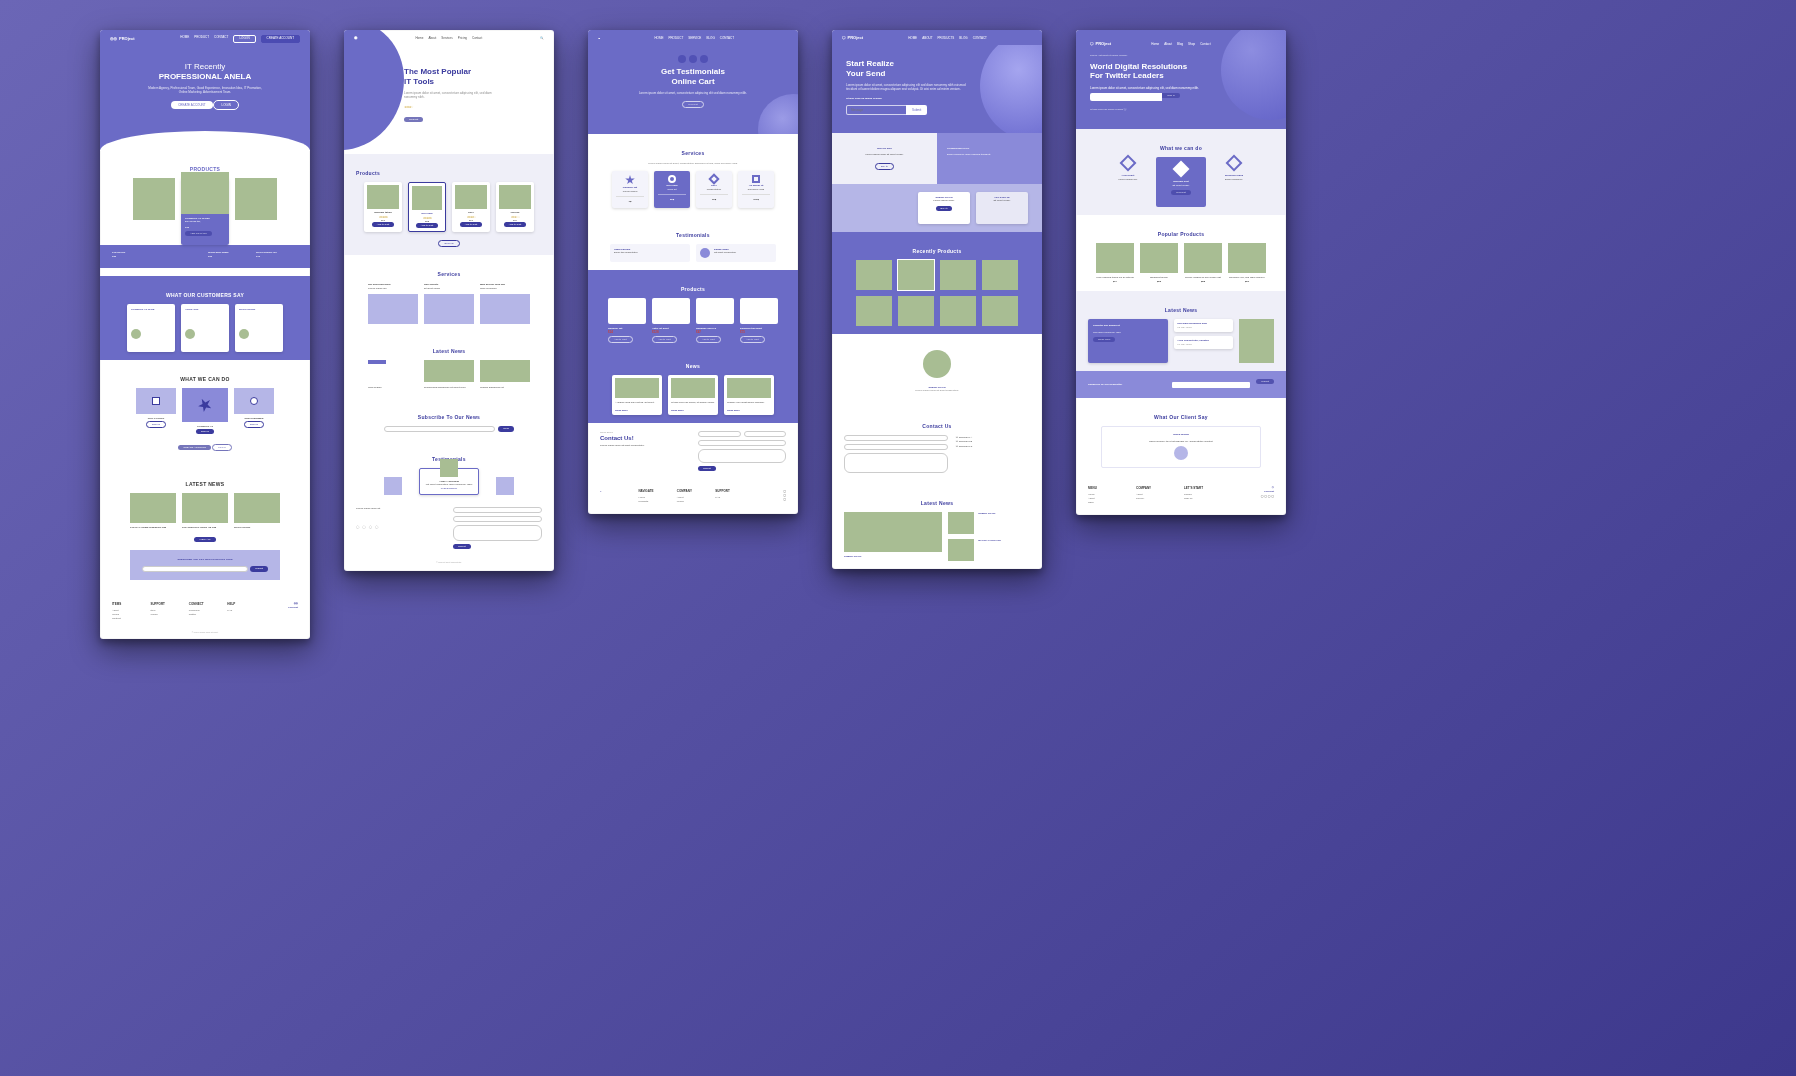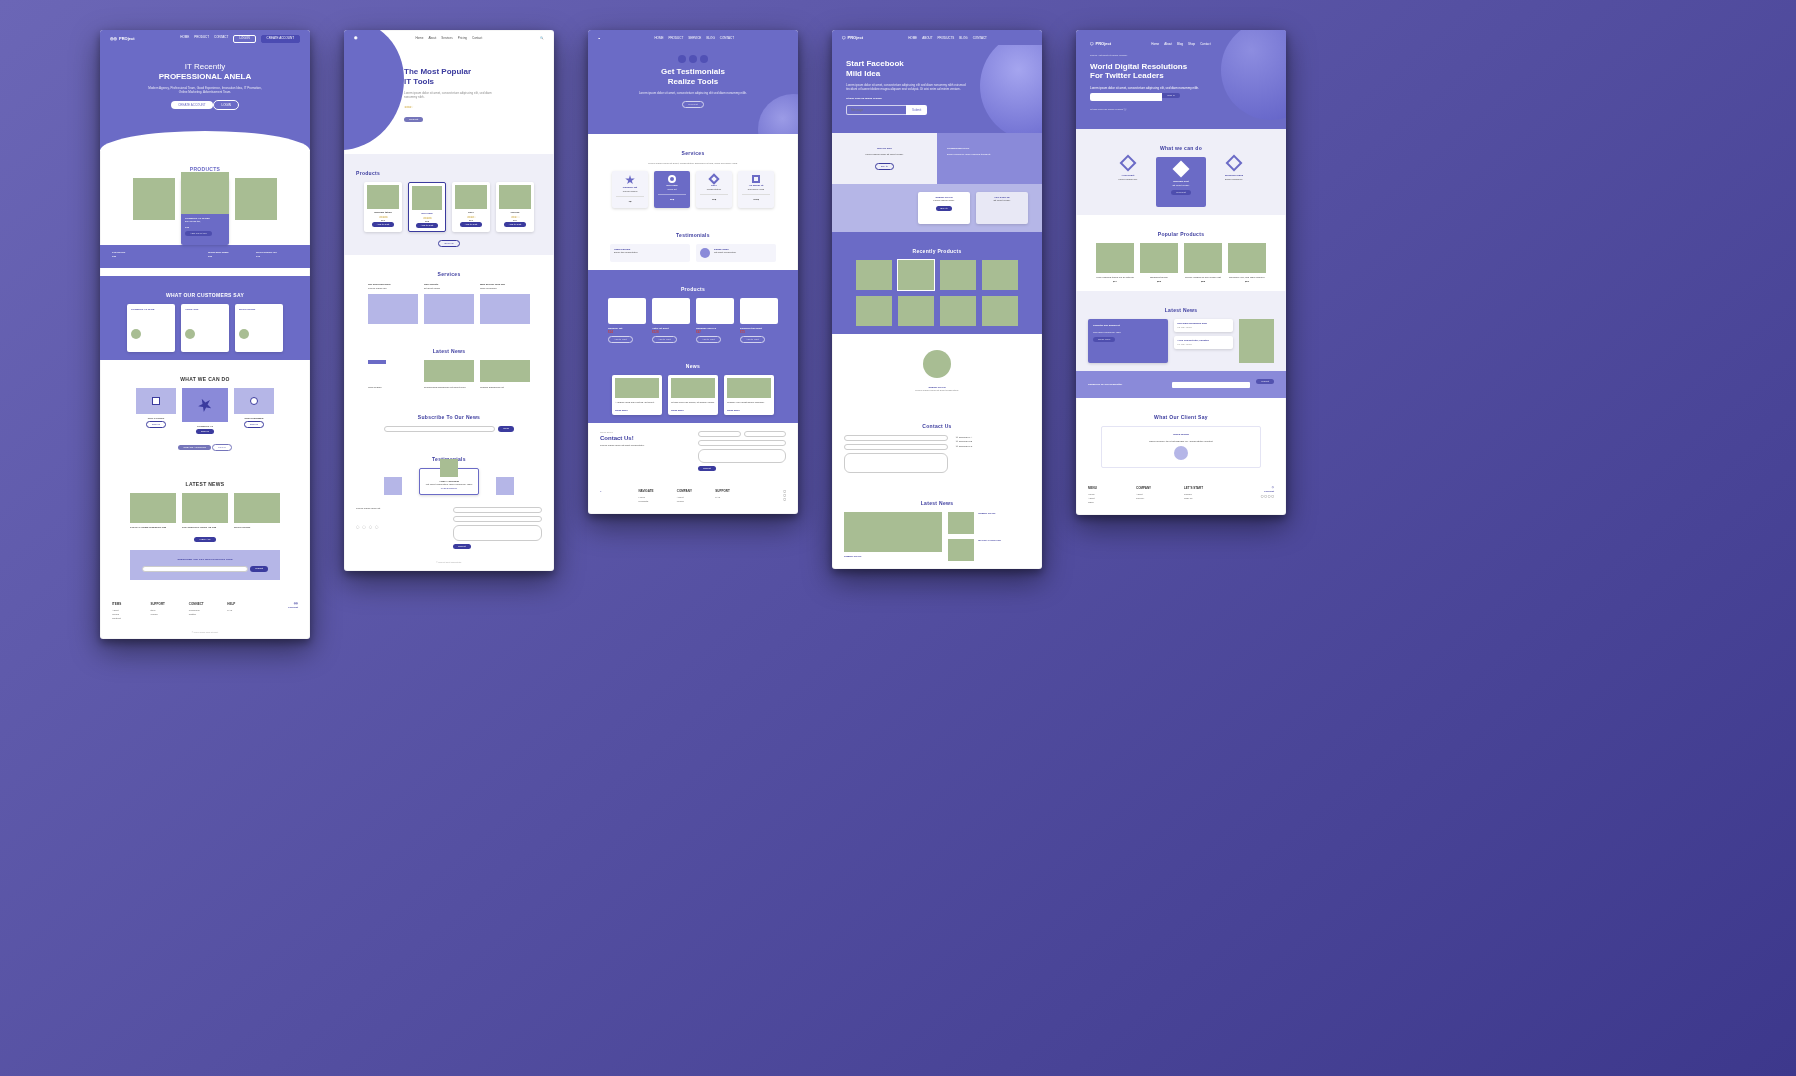--- a/index.html
+++ b/index.html
@@ -369,21 +369,21 @@
             <li>CONTACT</li>
           </ul>
         <span></span>
       </div>
       <div class="hero">
         <div style="display:flex;gap:3px;justify-content:center;margin-bottom:4px">
             <span class="icon-circle" style="background:#5151b5"></span>
             <span class="icon-circle" style="background:#5151b5"></span>
             <span class="icon-circle" style="background:#5151b5"></span>
           </div>
-        <h1><span>Get Testimonials</span><br><span>Realize Tools</span></h1>
+        <h1><span>Get Testimonials</span><br><span>Online Cart</span></h1>
         <p>Lorem ipsum dolor sit amet, consectetuer adipiscing elit sed diam nonummy nibh.</p>
         <span class="pill tiny outline">Request</span>
       </div>
       <div style="position:absolute;right:-30px;bottom:-30px;width:70px;height:70px;border-radius:50%;background:radial-gradient(circle at 35% 35%,#9b9be6,#5757c1)"></div>
     </div>
 
     <div class="section">
       <div class="sec-title" style="color:var(--blue)">Services</div>
       <p class="tiny">Lorem ipsum dolor sit amet, consectetuer adipicing elit sed, diam nonummy nibh.</p>
       <div class="row">
@@ -491,21 +491,21 @@
             <li>HOME</li>
             <li>ABOUT</li>
             <li>PRODUCTS</li>
             <li>BLOG</li>
             <li>CONTACT</li>
           </ul>
         <span></span>
       </div>
       <div class="hero left-hero">
         <div style="position:absolute;right:-48px;top:-14px;width:110px;height:110px;border-radius:50%;background:radial-gradient(circle at 35% 35%,#a5a5ef,#5a5ac6)"></div>
-        <h1><span>Start Facebook</span><br><span>Mild Idea</span></h1>
+        <h1><span>Start Realize</span><br><span>Your Send</span></h1>
         <p>Lorem ipsum dolor sit amet, consectetuer adipiscing elit sed diam nonummy nibh euismod tincidunt ut laoreet dolore magna aliquam erat volutpat. Ut wisi enim ad minim veniam.</p>
         <div class="mini-text" style="font-weight:bold;margin:4px 0">Ut wisi enim ad minim veniam.</div>
         <div class="msg-row" style="width:90px">
           <input placeholder="Message" style="">
           <button>Submit</button>
         </div>
       </div>
     </div>
 
     <div style="display:flex">

